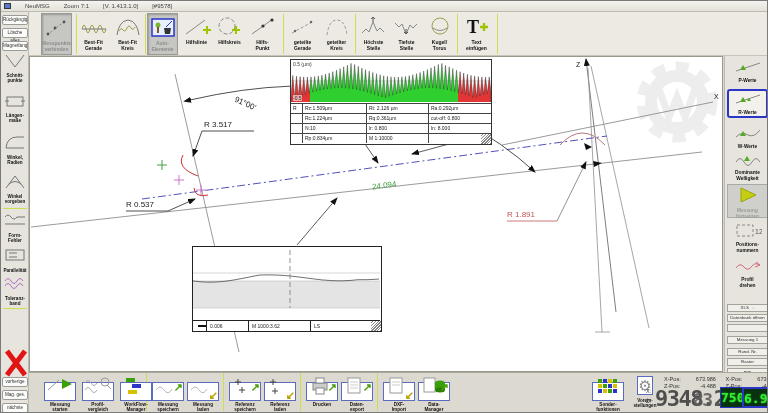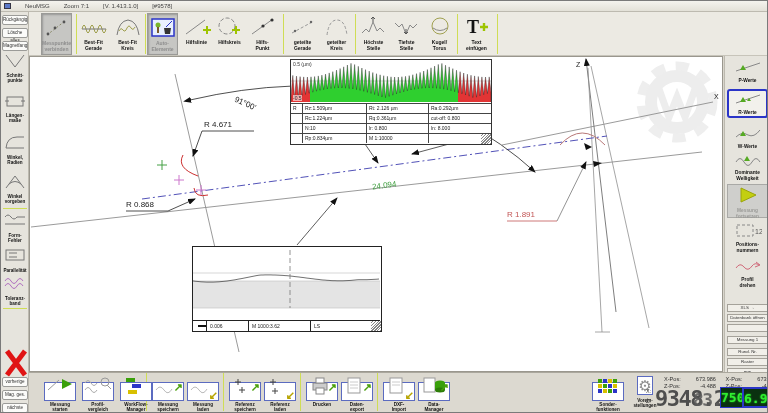--- a/index.html
+++ b/index.html
@@ -368,22 +368,22 @@
       <path d="M530 88 Q552 64 575 88" fill="none" stroke="#b87878" stroke-width="1"></path>
 
       <path d="M127 108 h10 M132 103 v10" stroke="#44a044" stroke-width="1"></path>
       <path d="M144 123 h10 M149 118 v10" stroke="#cc77cc" stroke-width="1"></path>
       <path d="M166 133 h10 M171 128 v10" stroke="#cc77cc" stroke-width="1"></path>
       <polygon points="554,86 562,90 556,93" fill="#111"></polygon>
       <polygon points="563,104 572,106 564,110" fill="#111"></polygon>
     </svg>
 
     <div class="ann" style="left:204px;top:42px;transform:rotate(24deg)">91°00'</div>
-    <div class="ann" style="left:174px;top:63px">R 4.671</div>
-    <div class="ann" style="left:96px;top:143px">R 0.868</div>
+    <div class="ann" style="left:174px;top:63px">R 3.517</div>
+    <div class="ann" style="left:96px;top:143px">R 0.537</div>
     <div class="ann green" style="left:342px;top:124px;transform:rotate(-7deg)">24.094</div>
     <div class="ann red" style="left:477px;top:153px">R 1.891</div>
     <div class="ann" style="left:684px;top:36px;font-size:7px">X</div>
     <div class="ann" style="left:546px;top:4px;font-size:7px">Z</div>
 
     <div class="rough">
       <svg id="rough-svg" width="200" height="42" viewBox="0 0 200 42" style="position:absolute;left:0;top:0">
           <defs>
             <clipPath id="cpL">
               <rect x="0" y="0" width="19" height="42"></rect>

